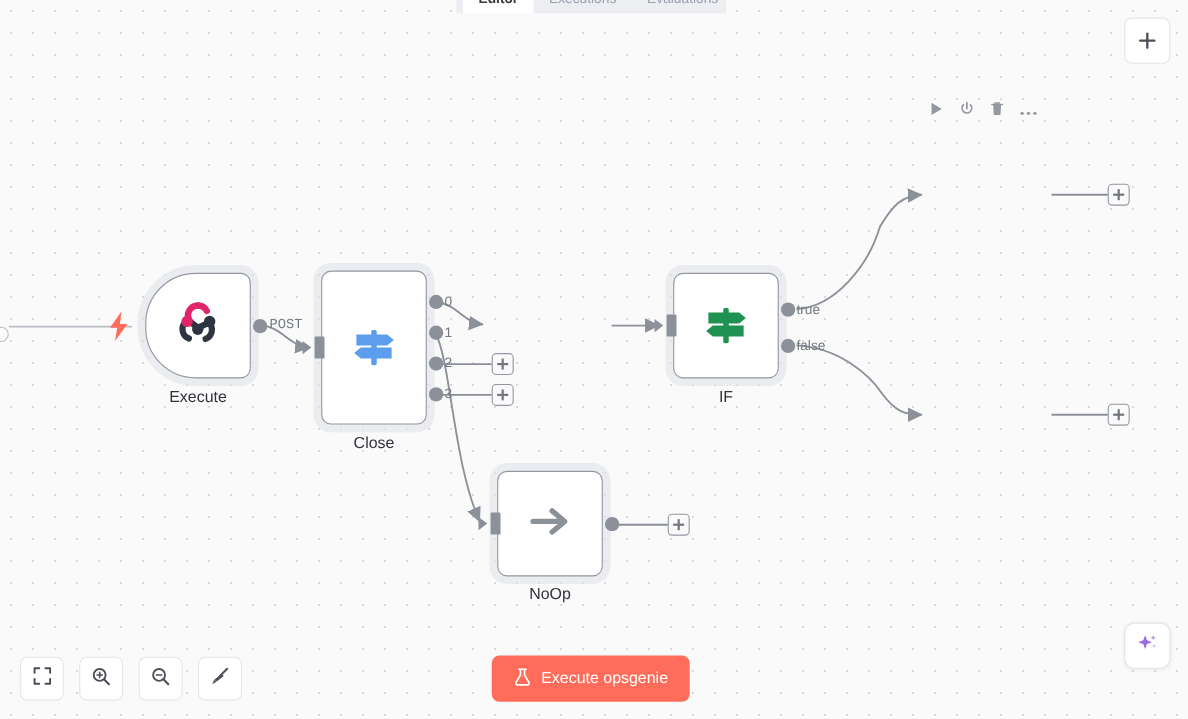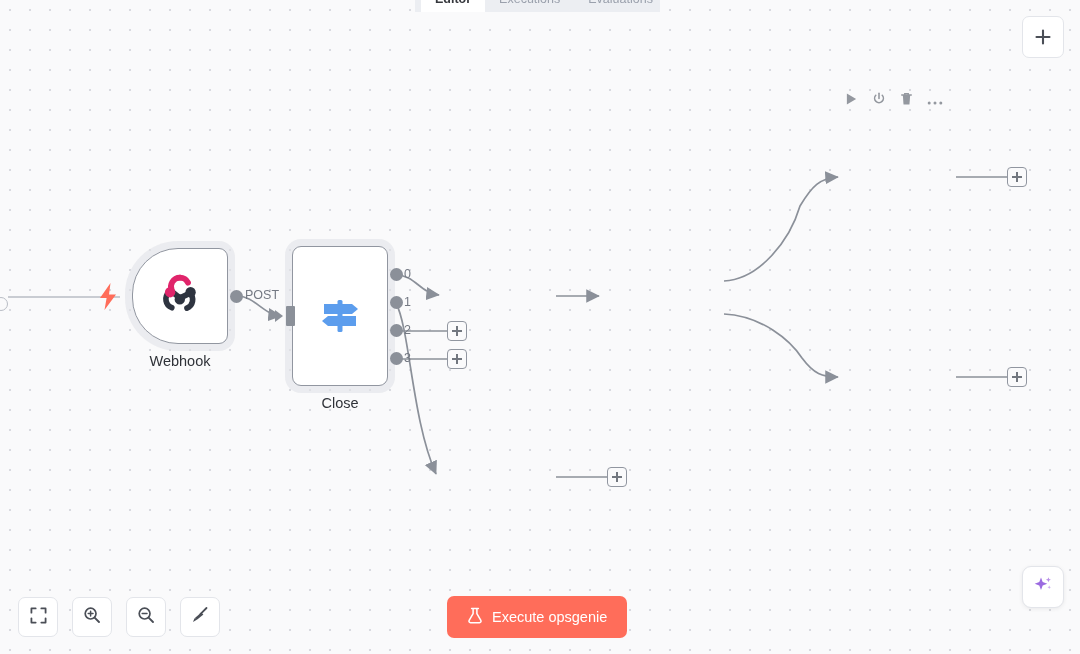--- a/index.html
+++ b/index.html
@@ -221,22 +221,22 @@
           <path d="M25.6 26.8 L33 23.2" stroke="#2e3440" stroke-width="5" stroke-linecap="round" fill="none"></path>
           <path d="M32.8 23.4 a8 8 0 0 1 -2.6 13.2" fill="none" stroke="#2e3440" stroke-width="5" stroke-linecap="round"></path>
           <path d="M14.3 22.6 a8 8 0 0 0 2.4 13.6" fill="none" stroke="#2e3440" stroke-width="5" stroke-linecap="round"></path>
           <circle cx="23.8" cy="28.8" r="4.6" fill="#2e3440"></circle>
           <circle cx="33.4" cy="22.4" r="4.6" fill="#2e3440"></circle>
           <circle cx="15.2" cy="22.4" r="4.6" fill="#e0256b"></circle>
         </svg>
       </span>
     </div>
     <div class="port-out" style="left:98px; top:42px;"></div>
-    <div class="port-label" style="left:113px; top:40px;">POST</div>
-    <div class="node-label" style="top:105px;">Webhook</div>
+    <div class="port-label" style="left:113px; top:40px;font-family:Liberation Mono, monospace;">POST</div>
+    <div class="node-label" style="top:105px;">Execute</div>
   </div>
 
   <div class="node" style="left:292px; top:246px;">
     <div class="node-box tall">
       <span>
         <svg width="48" height="48" viewBox="0 0 48 48">
           <path d="M8 14 h28 l6 5 -6 5 h-28 z" fill="#5c9ded"></path>
           <path d="M40 26 h-28 l-6 5 6 5 h28 z" fill="#5c9ded"></path>
           <rect x="21.5" y="10" width="5" height="32" rx="1.5" fill="#5c9ded"></rect>
         </svg>
@@ -257,21 +257,56 @@
     <div class="port-out" style="left:98px; top:106px;"></div>
     <div class="port-label" style="left:112px; top:105px;">3</div>
 
     <div class="node-label" style="top:149px;">Close</div>
   </div>
 
   <div class="plus-btn" style="left:447px; top:321px;"></div>
   <div class="plus-btn" style="left:447px; top:349px;"></div>
 
 
-
+  <div class="node" style="left:612px; top:248px;">
+    <div class="node-box sq">
+      <span>
+        <svg width="48" height="48" viewBox="0 0 48 48">
+          <path d="M8 14 h28 l6 5 -6 5 h-28 z" fill="#1f9150"></path>
+          <path d="M40 26 h-28 l-6 5 6 5 h28 z" fill="#1f9150"></path>
+          <rect x="21.5" y="10" width="5" height="32" rx="1.5" fill="#1f9150"></rect>
+        </svg>
+      </span>
+    </div>
+    <div class="port-arrow" style="left:-17px; top:42px;"></div>
+    <div class="port-in" style="left:-6px; top:38px;"></div>
+
+    <div class="port-out" style="left:98px; top:27px;"></div>
+    <div class="port-label" style="left:112px; top:26px;">true</div>
+
+    <div class="port-out" style="left:98px; top:60px;"></div>
+    <div class="port-label" style="left:112px; top:59px;">false</div>
+
+    <div class="node-label" style="top:105px;">IF</div>
+  </div>
+
+  <div class="node" style="left:452px; top:428px;">
+    <div class="node-box sq">
+      <span>
+        <svg width="46" height="46" viewBox="0 0 48 48">
+          <path d="M8 24 h28" stroke="#8b9099" stroke-width="5" stroke-linecap="round" fill="none"></path>
+          <path d="M26 14 L38 24 L26 34" stroke="#8b9099" stroke-width="5" stroke-linecap="round" stroke-linejoin="round" fill="none"></path>
+        </svg>
+      </span>
+    </div>
+    <div class="port-arrow" style="left:-17px; top:42px;"></div>
+    <div class="port-in" style="left:-6px; top:38px;"></div>
+    <div class="port-out" style="left:98px; top:42px;"></div>
+    <div class="node-label" style="top:105px;">NoOp</div>
+  </div>
   <div class="plus-btn" style="left:607px; top:467px;"></div>
 
   <div id="node-toolbar">
     <span class="tb">
       <svg width="13" height="14" viewBox="0 0 14 14">
           <path d="M2 1 L12 7 L2 13 Z" fill="#6e737c"></path>
         </svg>
     </span>
     <span class="tb">
       <svg width="14" height="14" viewBox="0 0 16 16">

